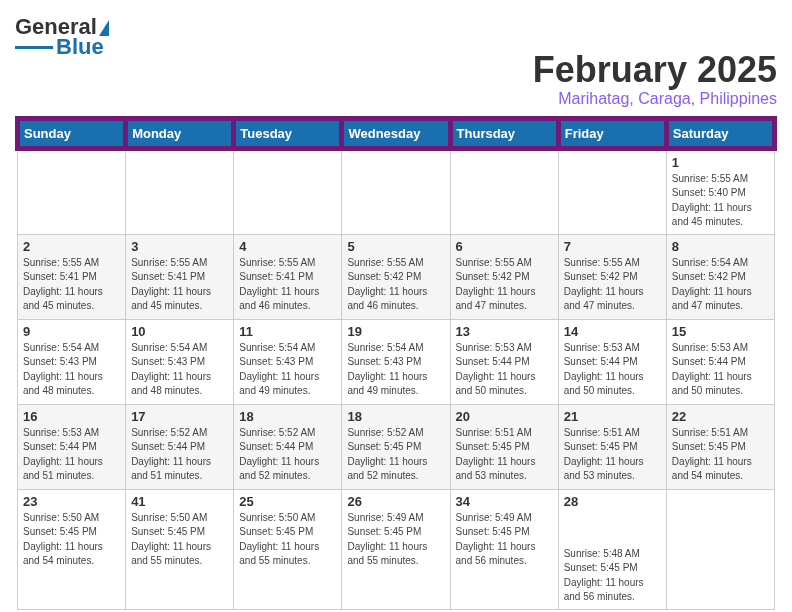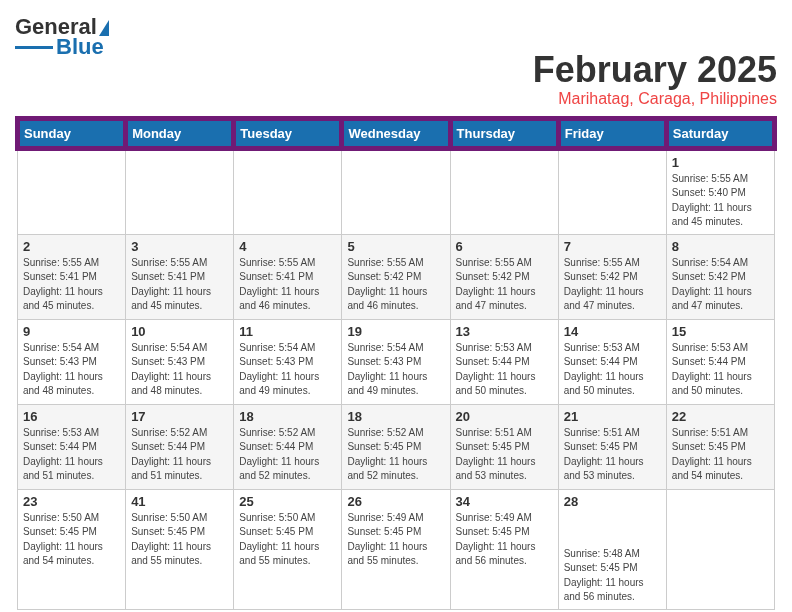--- a/index.html
+++ b/index.html
@@ -45,21 +45,21 @@
       margin-top: 40px;
     }
     .month-title {
       font-size: 36px;
       font-weight: bold;
       color: #333;
       line-height: 1.1;
     }
     .subtitle {
       font-size: 16px;
-      color: #ef4444;
+      color: #8b5cf6;
     }
     table {
       width: 100%;
       border-collapse: collapse;
       table-layout: fixed;
     }
     thead tr th {
       background-color: #1a6faf;
       color: #fff;
       font-size: 13px;

